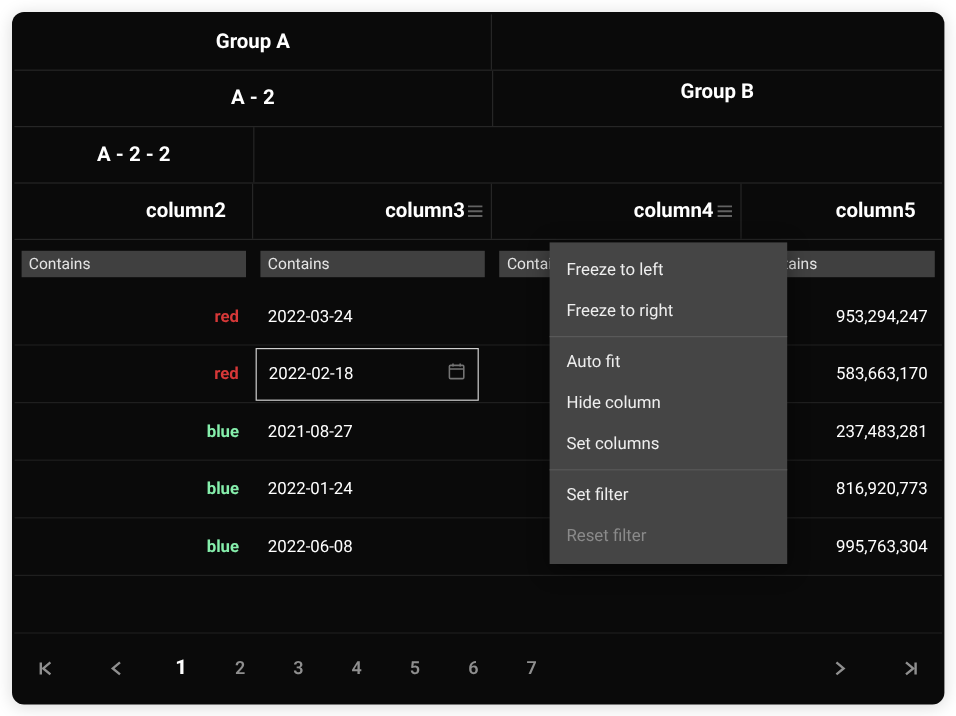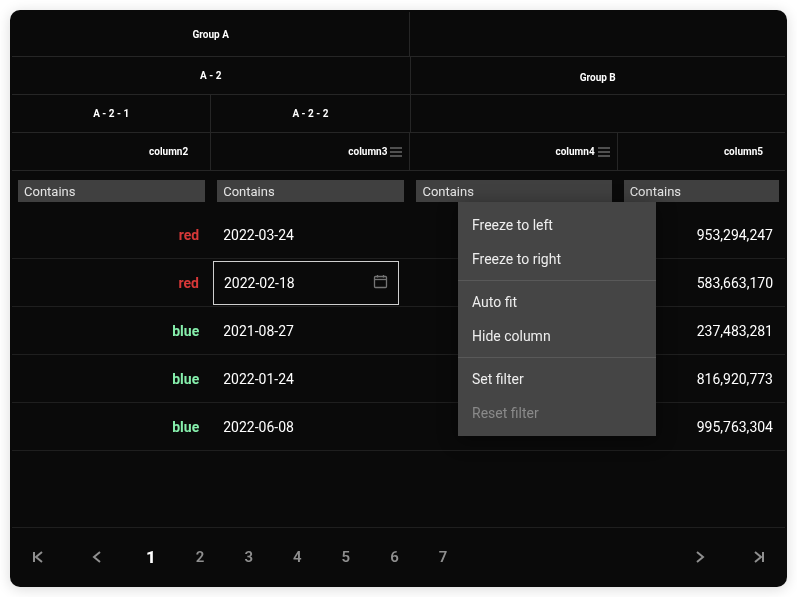--- a/index.html
+++ b/index.html
@@ -25,21 +25,21 @@
     
     .thead {
       flex: 0 0 auto;
     }
     .hrow {
       display: flex;
       border-bottom: 1px solid #262626;
     }
     .hcell {
       font-weight: 700;
-      font-size: 10px;
+      font-size: 17px;
       color: #fff;
       padding: 13px 10px;
       border-right: 1px solid #262626;
       display: flex;
       align-items: center;
       justify-content: center;
       position: relative;
       text-align: center;
     }
     .hcell.label {
@@ -180,21 +180,20 @@
       <div class="hcell w-a">Group A</div>
       <div class="hcell w-b" style="border-bottom:none; border-right:none; height:130px; margin-bottom:-86px;">Group B</div>
     </div>
 
     <div class="hrow">
       <div class="hcell w-a">A - 2</div>
       <div class="w-b"></div>
     </div>
 
     <div class="hrow">
-      <div class="hcell w-a21">A - 2 - 1</div>
       <div class="hcell w-a22">A - 2 - 2</div>
       <div class="w-b"></div>
     </div>
 
     <div class="hrow">
       <div class="hcell label w-c2">
         <span>column2</span>
       </div>
       <div class="hcell label w-c3">
         <span>column3</span>
@@ -321,18 +320,19 @@
         </svg>
     </span>
   </div>
 
   <div class="context-menu">
     <div class="item">Freeze to left</div>
     <div class="item">Freeze to right</div>
     <div class="sep"></div>
     <div class="item">Auto fit</div>
     <div class="item">Hide column</div>
+    <div class="item">Set columns</div>
     <div class="sep"></div>
     <div class="item">Set filter</div>
     <div class="item disabled">Reset filter</div>
   </div>
 
 </div>
 
 </body></html>

